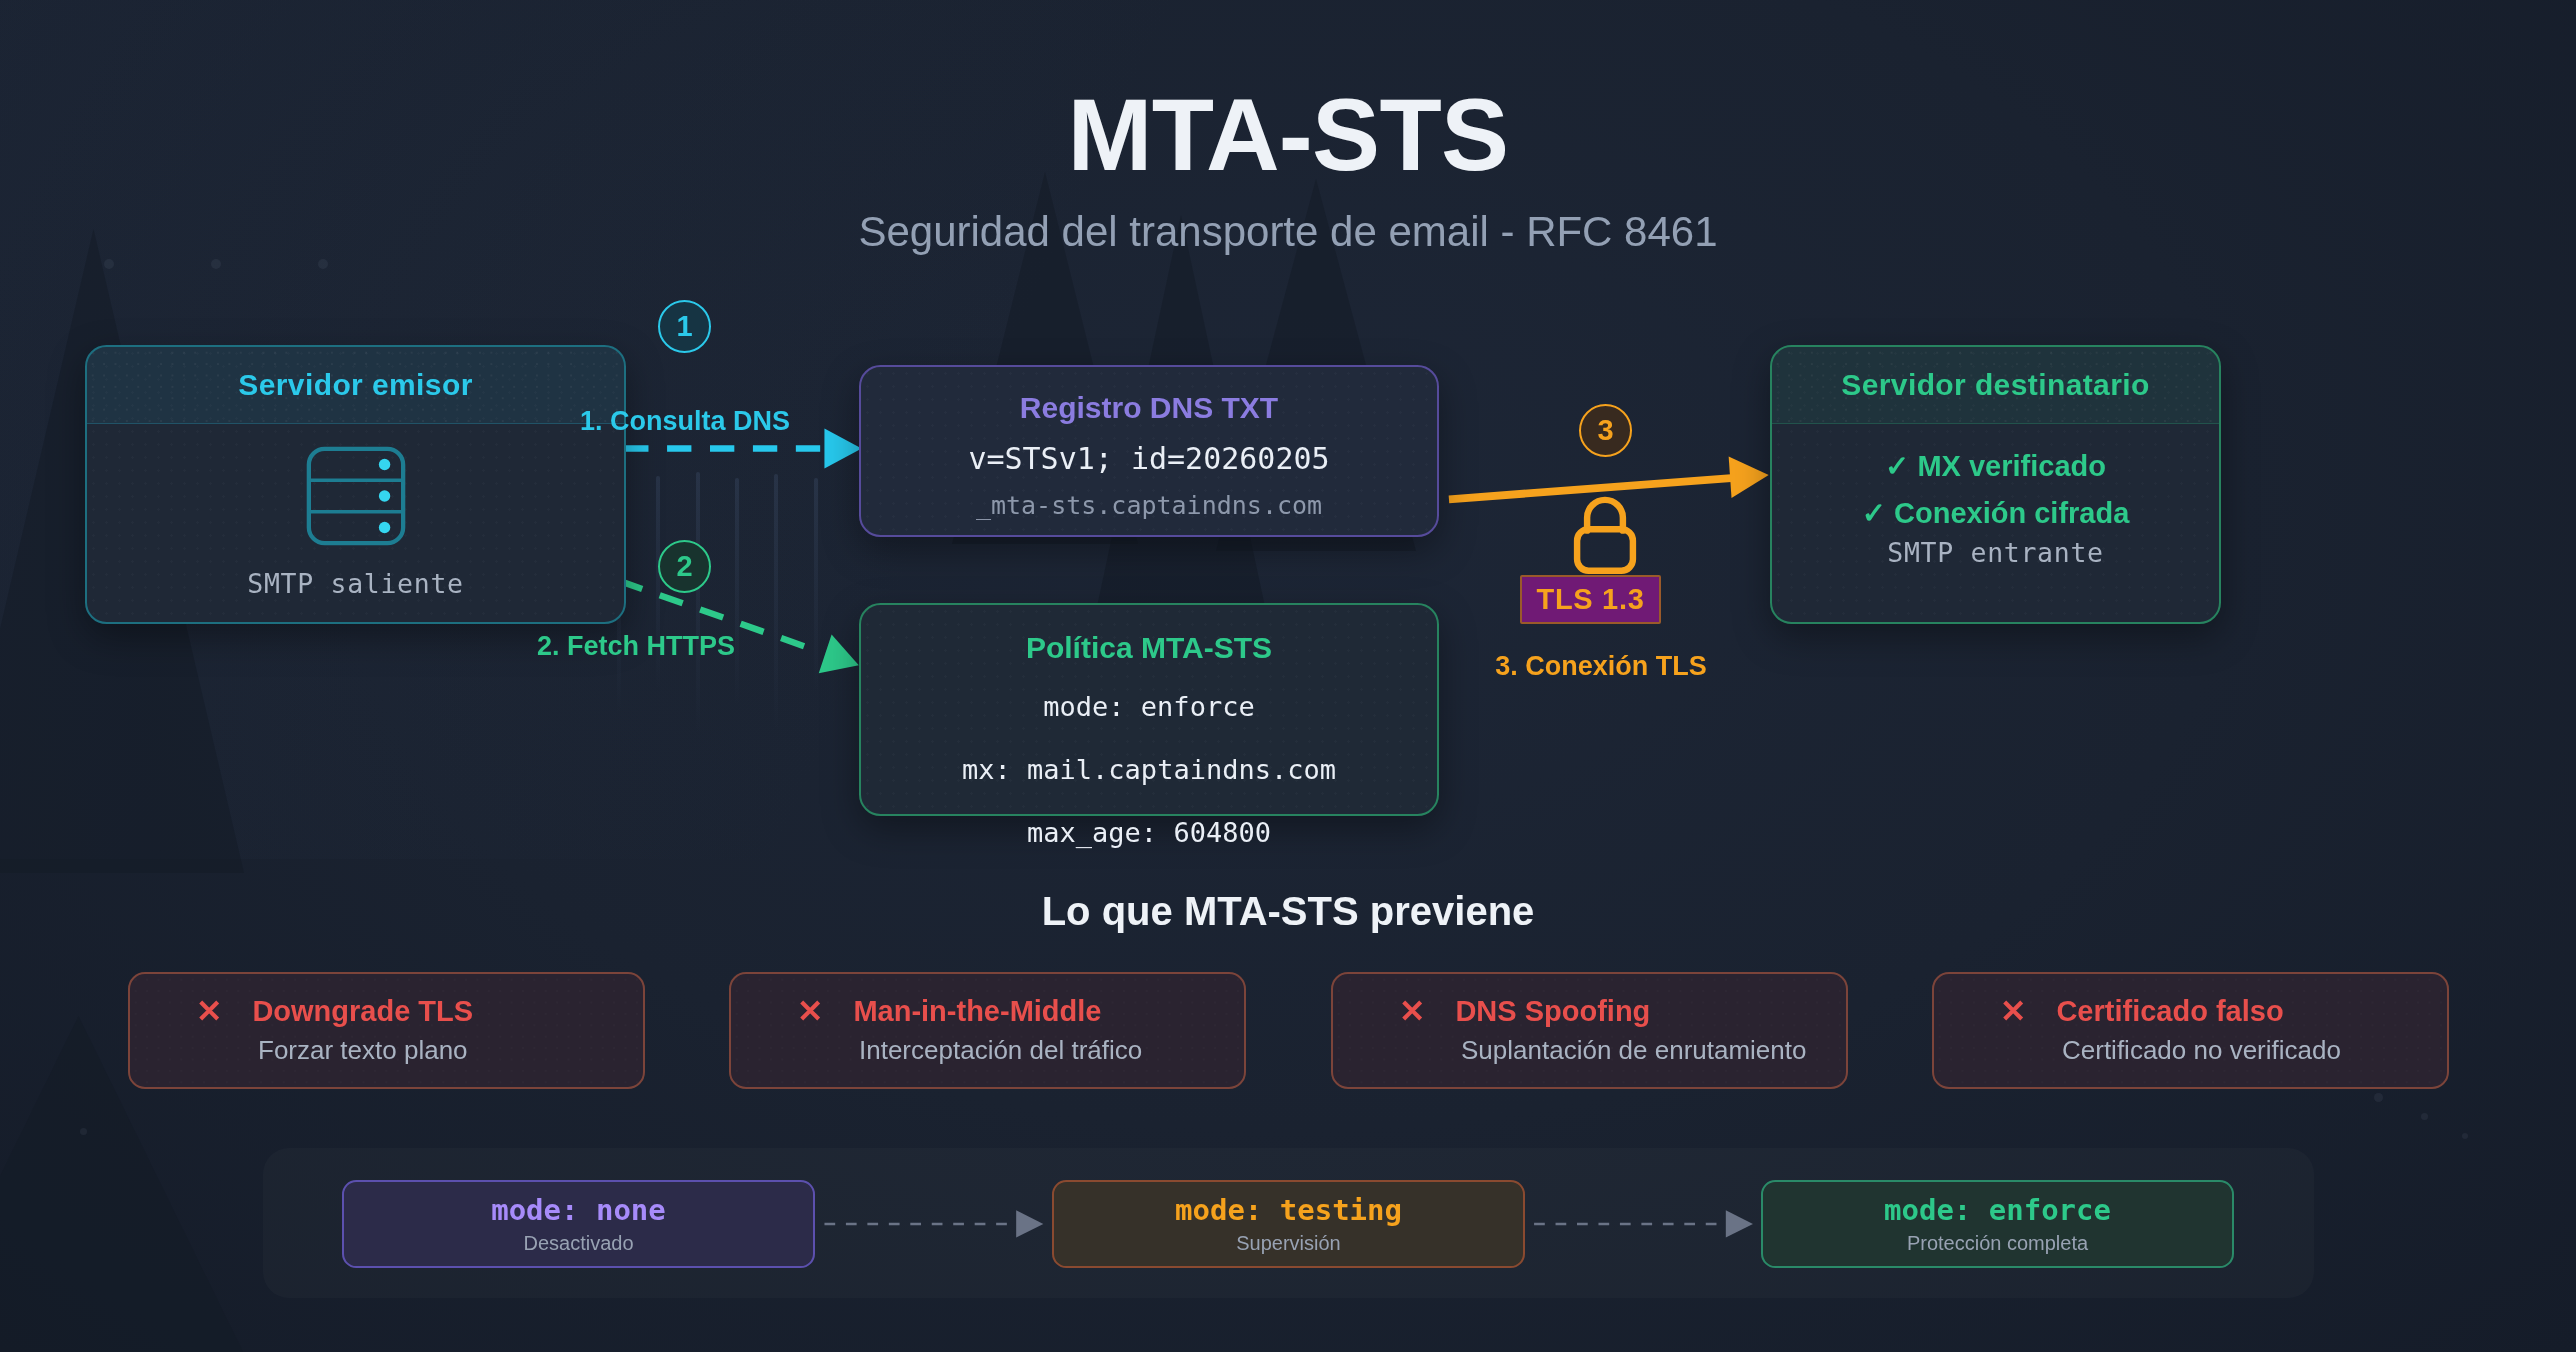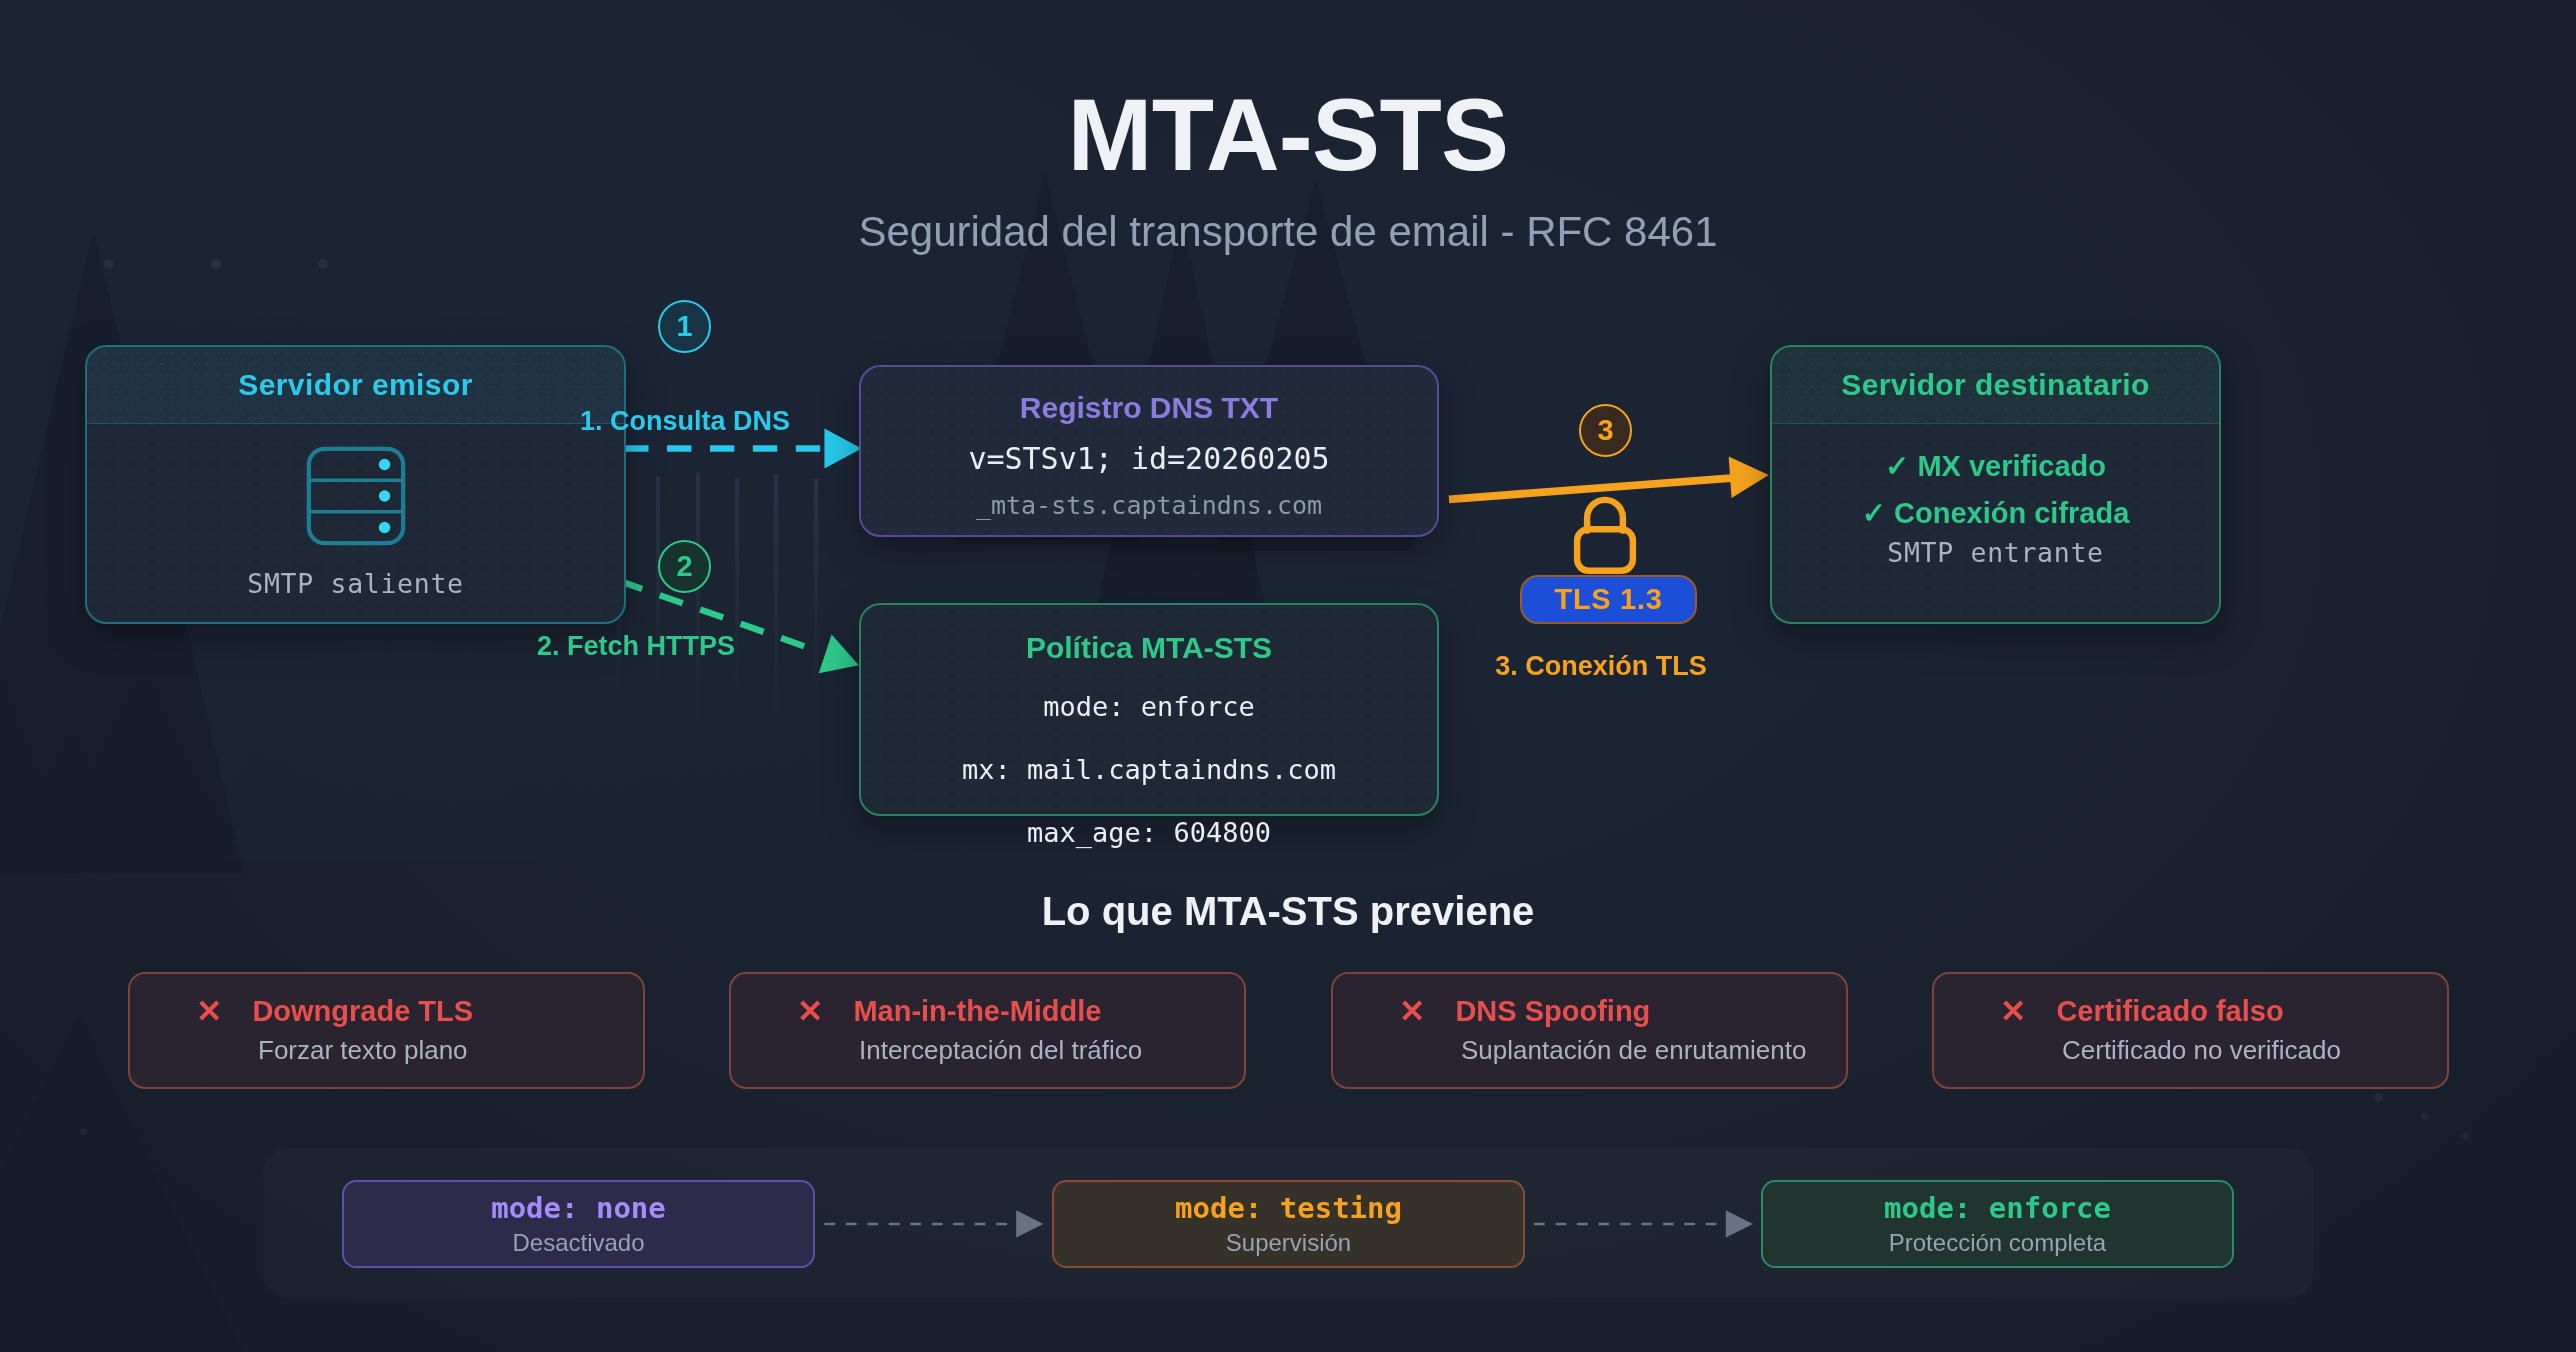--- a/index.html
+++ b/index.html
@@ -70,22 +70,22 @@
   #circle-2 { left:658px;  top:540px; color:#2dc98a; border-color:#2dc98a; background:#18332e; }
   #circle-3 { left:1579px; top:404px; color:#f6a21d; border-color:#f6a21d; background:#382a1f; }
   .step-label { position:absolute; z-index:3; font-weight:600; font-size:27px; white-space:nowrap; transform:translateX(-50%); }
   #label-1 { left:685px;  top:406px; color:#2bc9ea; }
   #label-2 { left:636px;  top:631px; color:#2dc98a; }
   #label-3 { left:1601px; top:651px; color:#f6a21d; }
 
   
   #lock-icon { position:absolute; z-index:3; left:1567px; top:492px; }
   #tls-badge {
-    position:absolute; z-index:3; left:1520px; top:575px; width:177px; height:49px;
-    background:#1d4ed8; border:2.1px solid #9a5a2a; border-radius:18px;
+    position:absolute; z-index:3; left:1520px; top:575px; width:141px; height:49px;
+    background:#701a75; border:2.1px solid #9a5a2a; border-radius:2px;
     display:flex; align-items:center; justify-content:center;
     color:#f6a21d; font-weight:bold; font-size:29px; letter-spacing:0.7px;
   }
 
   
   #prevents-heading {
     position:absolute; z-index:3; left:0; right:0; top:889px; text-align:center;
     font-weight:bold; font-size:40px; color:#eef2f7;
   }
 
@@ -106,21 +106,21 @@
   #modes-panel {
     position:absolute; z-index:1; left:263px; top:1148px; width:2051px; height:150px;
     background:rgba(255,255,255,.025); border-radius:26px;
   }
   .mode-box {
     position:absolute; z-index:3; top:1180px; width:473px; height:88px; border-radius:14.3px;
     display:flex; flex-direction:column; align-items:center; justify-content:center; gap:4.3px;
     border:2.1px solid;
   }
   .mode-code { font-family:"DejaVu Sans Mono", monospace; font-weight:bold; font-size:29px; }
-  .mode-sub  { font-size:24px; color:#98a2b3; }
+  .mode-sub  { font-size:20px; color:#98a2b3; }
   #mode-none    { left:342px;  background:#2c2b49; border-color:#5c50ae; }
   #mode-none .mode-code { color:#a78bfa; }
   #mode-testing { left:1052px; background:#363129; border-color:#8a4a30; }
   #mode-testing .mode-code { color:#f6a21d; }
   #mode-enforce { left:1761px; background:#203430; border-color:#2a8a68; }
   #mode-enforce .mode-code { color:#2dc98a; }
 
   
   #page-title {
     position:absolute; z-index:3; left:0; right:0; top:77px; text-align:center;

